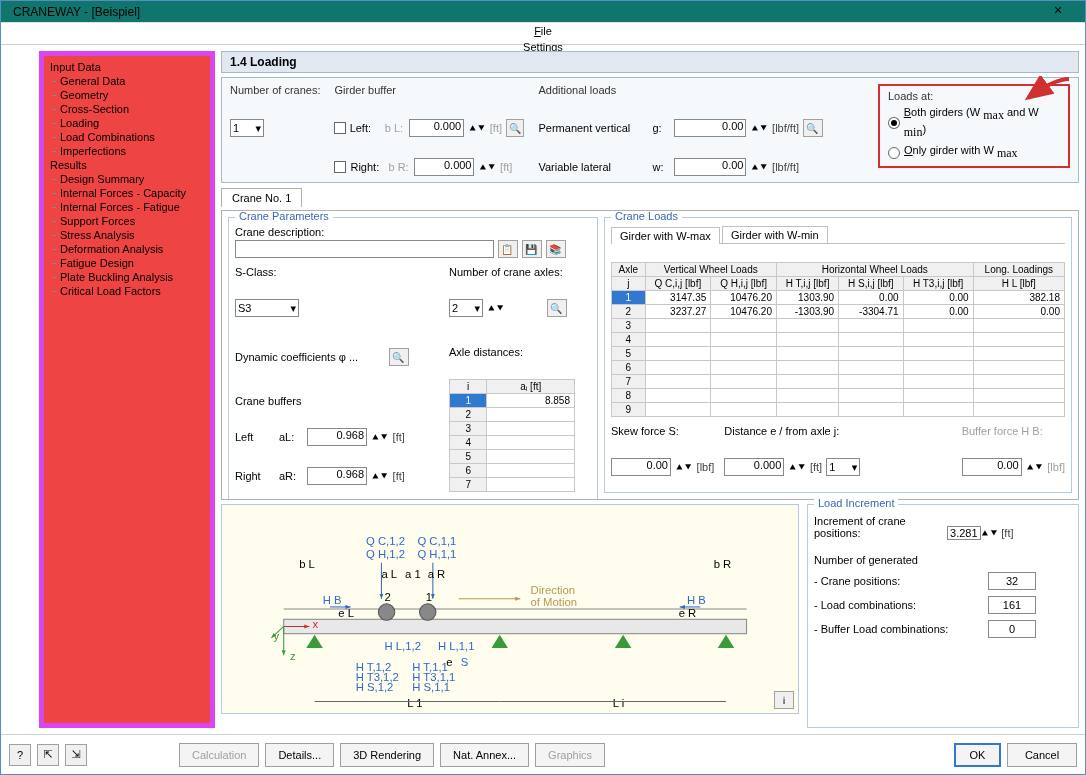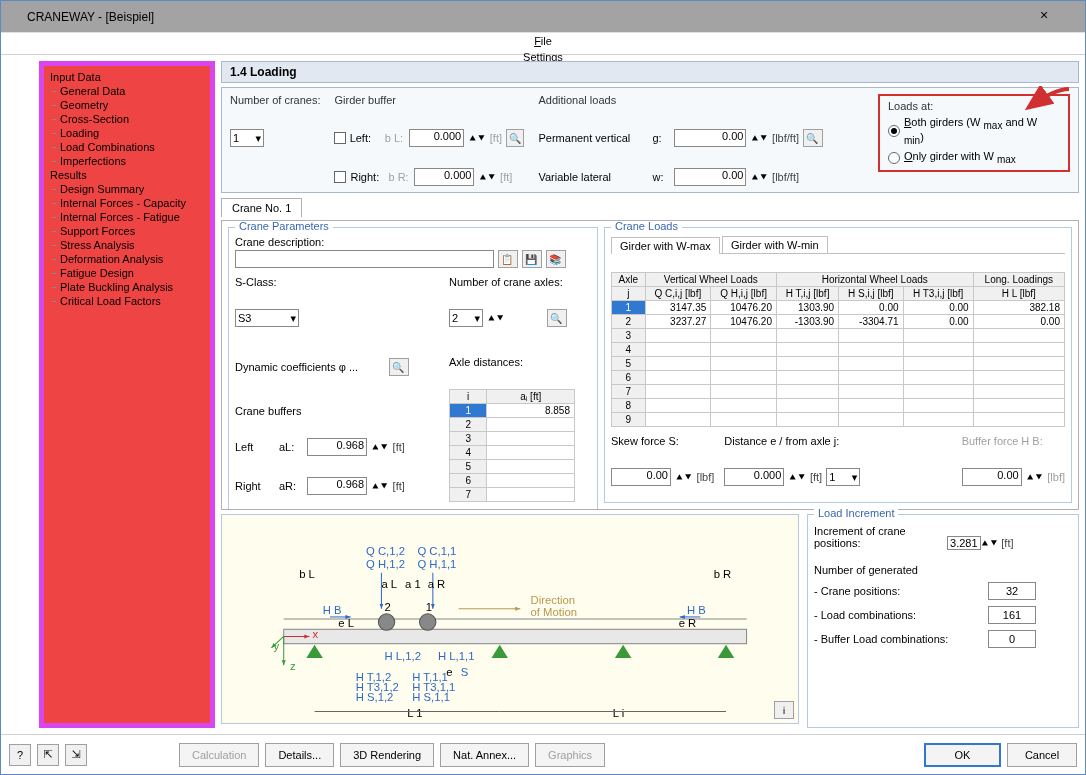--- a/index.html
+++ b/index.html
@@ -1,18 +1,18 @@
 <!DOCTYPE html>
 <html><head>
 <meta charset="utf-8">
 <style>
 * { box-sizing: border-box; font-family: "Segoe UI", Tahoma, sans-serif; font-size: 11px; }
 body { margin: 0; background: #fff; color: #000; }
 .window { width: 1086px; height: 775px; border: 1px solid #5a8cc4; display: flex; flex-direction: column; background: #fff; }
-.title-bar { height: 32px; background: #a3a3a3; display: flex; align-items: center; padding: 0 26px; border-bottom: 1px solid #e0e0e0; }
+.title-bar { height: 22px; background: #0f766e; display: flex; align-items: center; padding: 0 12px; border-bottom: 1px solid #e0e0e0; }
 .title-text { flex: 1; font-size: 12px; }
 .close-btn { width: 30px; height: 20px; text-align: center; cursor: pointer; font-size: 14px; }
 .menu-bar { height: 22px; display: flex; align-items: center; padding: 0 4px; border-bottom: 1px solid #d0d0d0; flex-direction: column; }
 .menu-item { padding: 2px 8px; cursor: pointer; }
 .menu-item u { text-decoration: underline; }
 .main { flex: 1; display: flex; padding: 6px; gap: 6px; overflow: hidden; }
 .tree-panel { width: 176px; border: 5px solid #d946ef; background: #ef4444; padding: 4px 2px; overflow: auto; margin-left: 32px; }
 .tree-root { font-size: 11px; }
 .tree-group { padding: 1px 0 1px 4px; }
 .tree-leaf { padding: 1px 0 1px 14px; position: relative; cursor: pointer; }
@@ -51,21 +51,21 @@
 .loads-table { width: 100%; }
 .num-r { text-align: right; }
 .dimmed { color: #a0a0a0; }
 .diagram-box { border: 1px solid #b5c9e2; background: #fefdee; height: 210px; position: relative; }
 .footer { height: 40px; border-top: 1px solid #d0d0d0; display: flex; align-items: center; padding: 0 8px; gap: 6px; }
 .btn { height: 24px; padding: 0 12px; border: 1px solid #a0a0a0; background: #f4f4f4; cursor: pointer; display: inline-flex; align-items: center; }
 .btn.primary { border: 2px solid #3078d0; }
 .btn.disabled { color: #a0a0a0; }
 .spacer { flex: 1; }
 .small-btn { width: 22px; height: 22px; border: 1px solid #a0a0a0; background: #f0f0f0; cursor: pointer; display: inline-flex; align-items: center; justify-content: center; }
-.sub { font-size: 10px; vertical-align: sub; }
+.sub { font-size: 12px; vertical-align: sub; font-family: Liberation Serif, serif; }
 .subtabs { display: flex; border-bottom: 1px solid #c0c0c0; margin-bottom: 18px; }
 .subtab { padding: 2px 8px; border: 1px solid #c0c0c0; border-bottom: none; background: #fff; cursor: pointer; margin-right: 2px; }
 .subtab.active { background: #fff; position: relative; top: 1px; }
 .result-box { width: 48px; height: 18px; border: 1px solid #888; background: #fff; text-align: center; line-height: 16px; }
 .mid-row { display: flex; gap: 14px; align-items: flex-start; }
 .lower-area { display: flex; gap: 8px; }
 .increment-panel { width: 272px; }
 </style>
 </head>
 <body>
@@ -517,16 +517,16 @@
     <span class="small-btn">?</span>
     <span class="small-btn">⇱</span>
     <span class="small-btn">⇲</span>
     <span style="width:80px"></span>
     <span class="btn disabled">Calculation</span>
     <span class="btn">Details...</span>
     <span class="btn">3D Rendering</span>
     <span class="btn">Nat. Annex...</span>
     <span class="btn disabled">Graphics</span>
     <span class="spacer"></span>
-    <span class="btn primary" style="width:77px; justify-content:center">OK</span>
+    <span class="btn primary" style="width:47px; justify-content:center">OK</span>
     <span class="btn" style="width:70px; justify-content:center">Cancel</span>
   </div>
 </div>
 
 </body></html>

